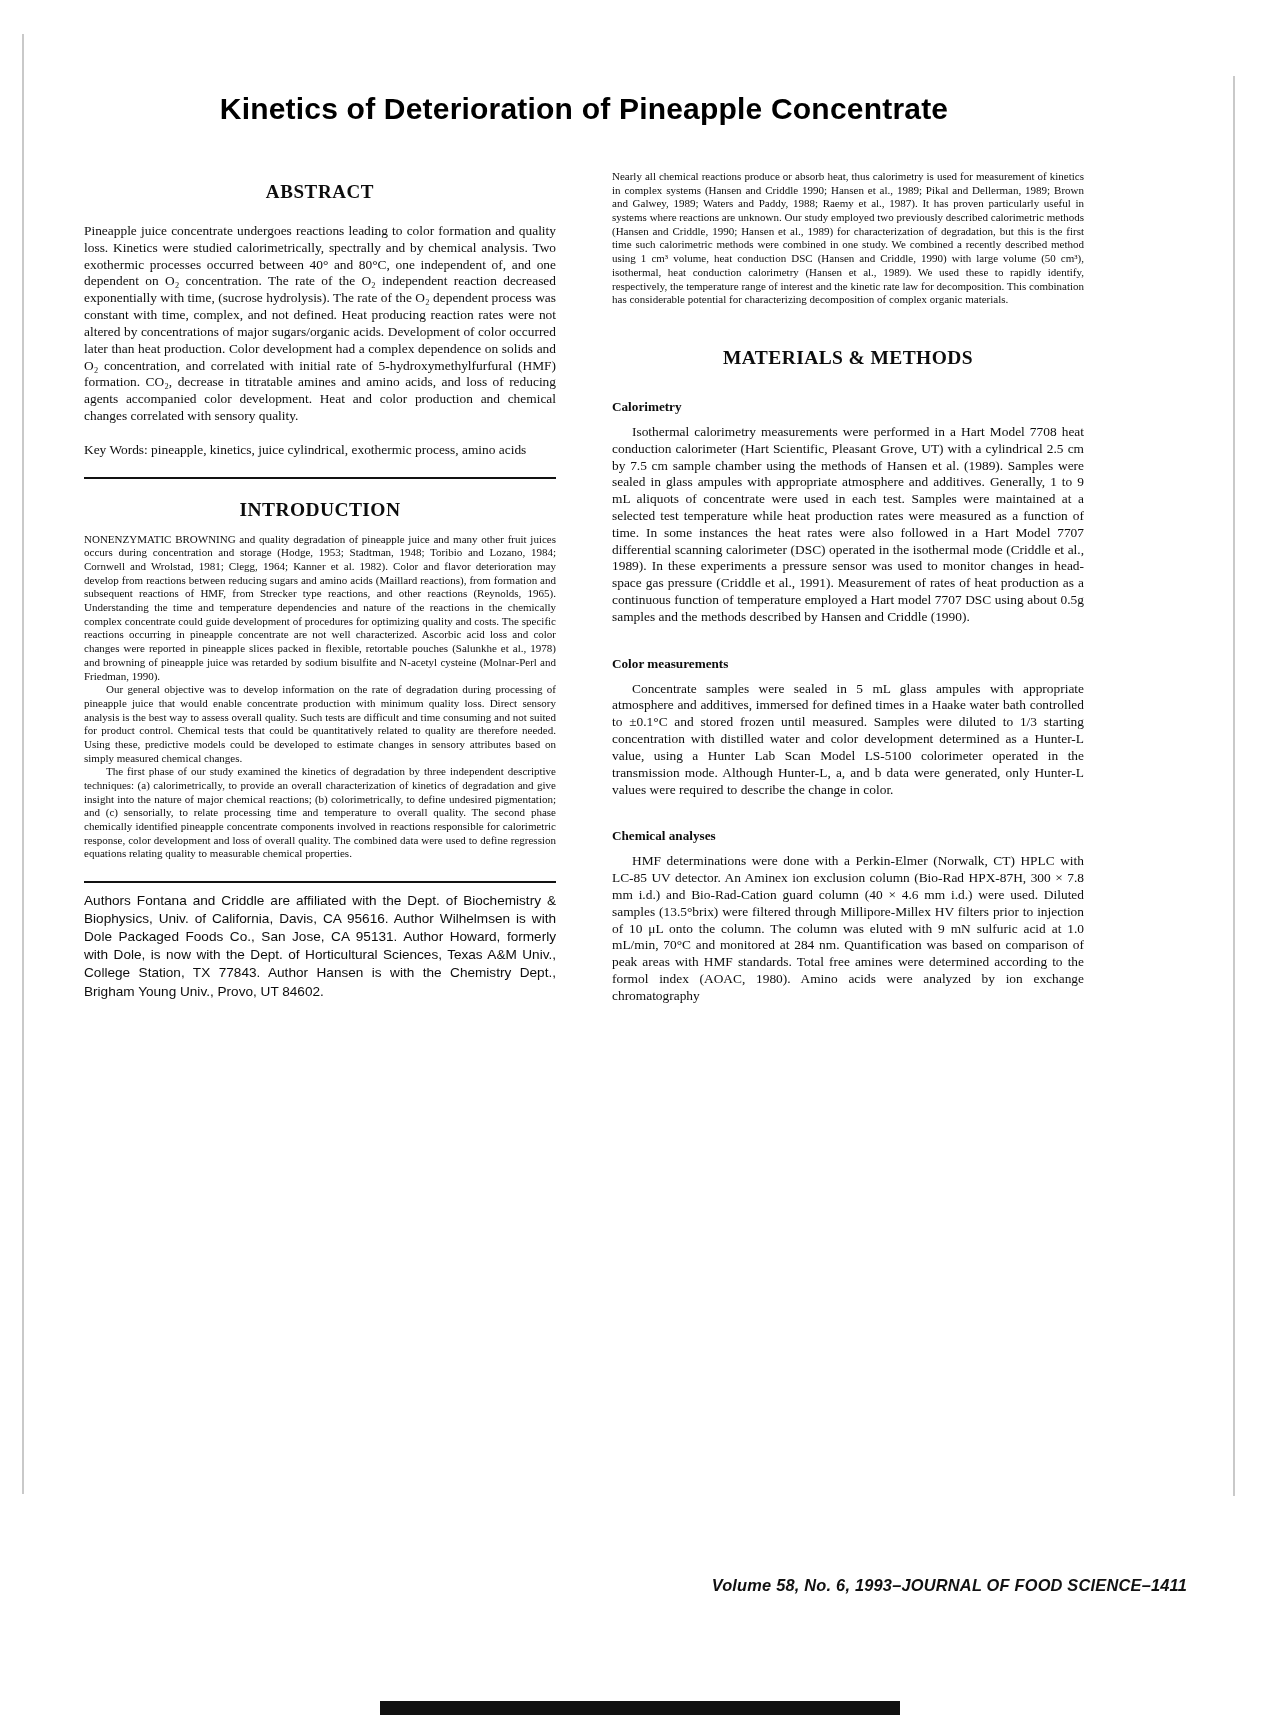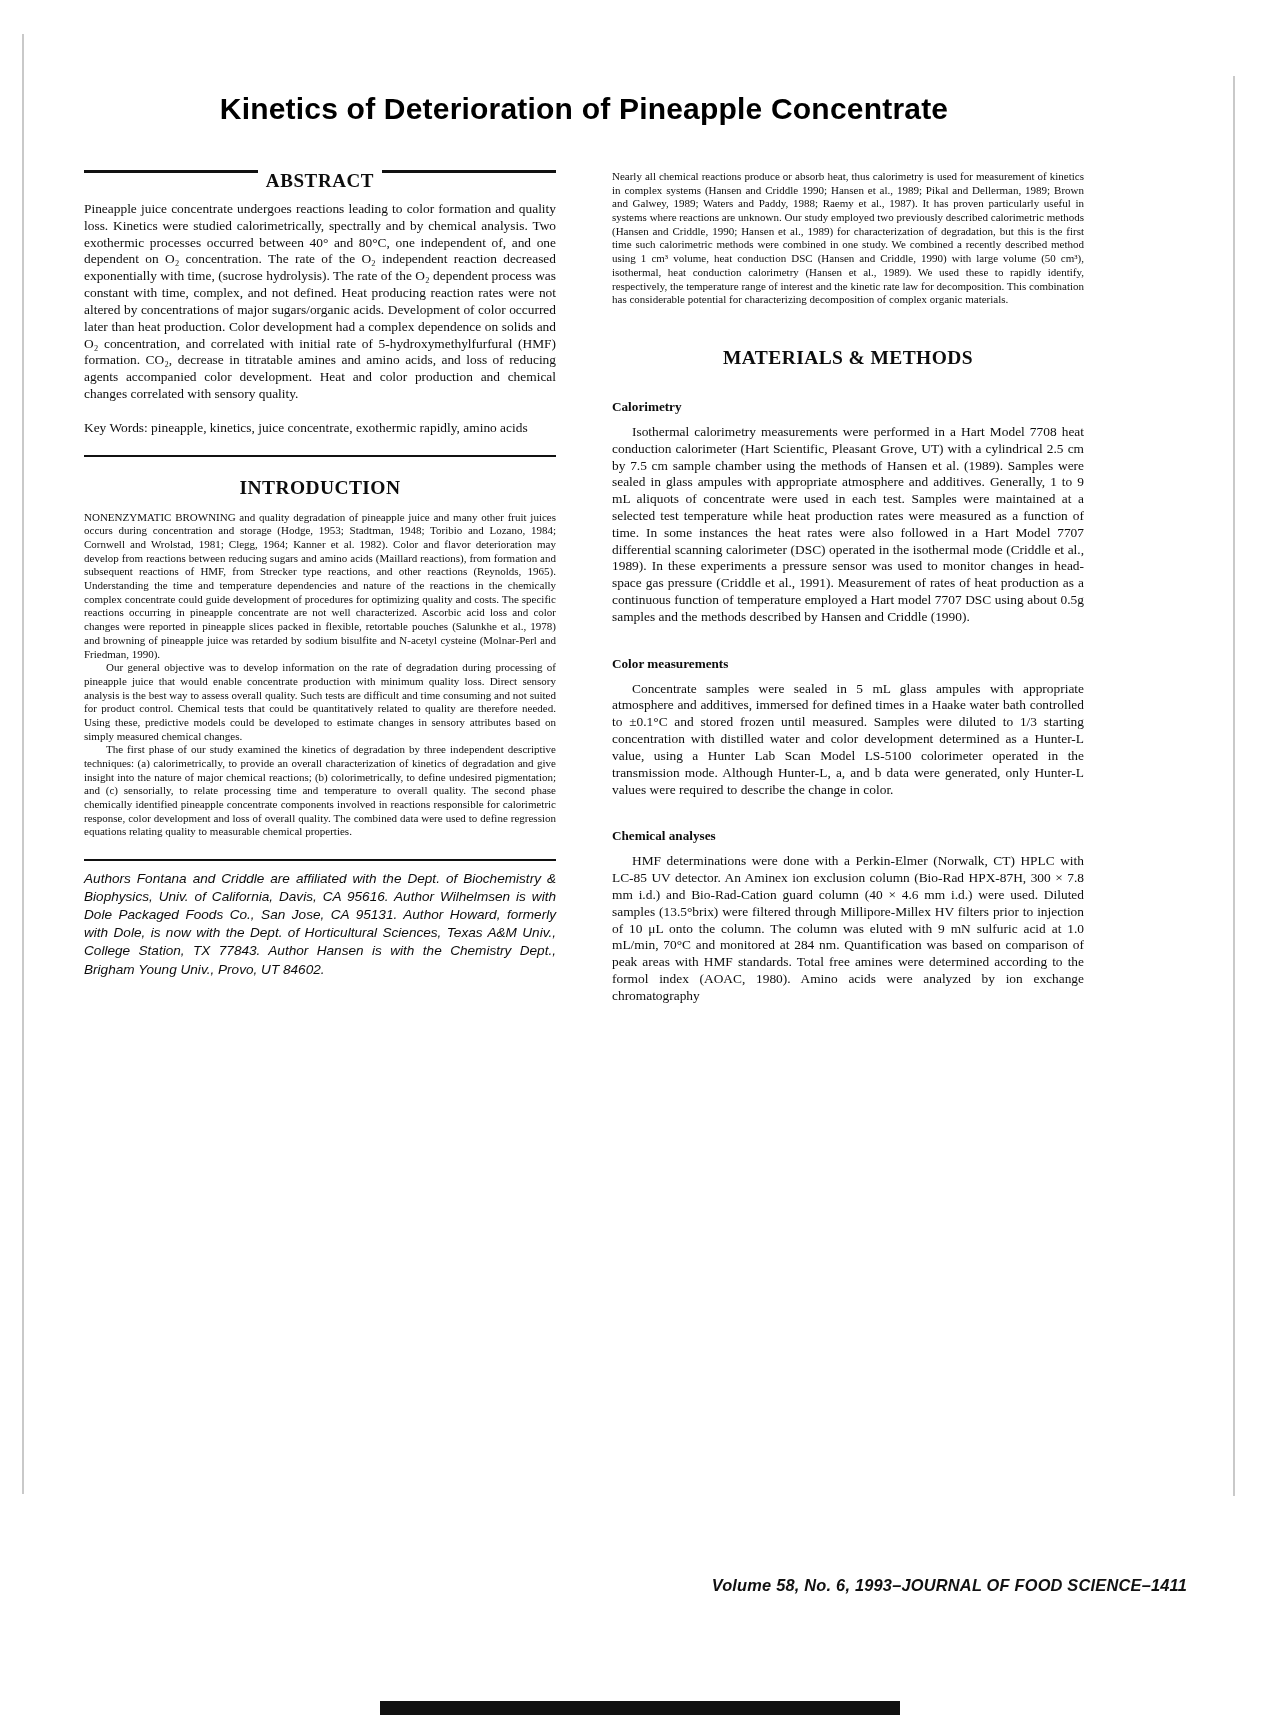--- a/index.html
+++ b/index.html
@@ -72,22 +72,24 @@
     gap: 56px;
     margin-top: 44px;
   }
   .col {
     width: 472px;
   }
 
   
   .abstract-rule {
     display: flex;
+    align-items: center;
     gap: 8px;
     margin-bottom: 9px;
+    flex-direction: column;
   }
   .abstract-rule .line {
     flex: 1 1 auto;
     height: 3px;
     background: #111;
   }
   .abstract-rule .label {
     font-family: "Liberation Serif", serif;
     font-weight: bold;
     font-size: 19px;
@@ -157,21 +159,20 @@
 
   
   .footnote-wrap { margin-top: 20px; }
   .footnote-rule {
     height: 2px;
     background: #111;
     margin-bottom: 9px;
   }
   .footnote {
     font-family: "Liberation Sans", sans-serif;
-    font-style: italic;
     font-size: 13.6px;
     line-height: 1.33;
     text-align: justify;
   }
 
   
   .page-footer {
     position: absolute;
     right: 84px;
     bottom: 120px;
@@ -202,21 +203,21 @@
         <div class="abstract-rule">
           <span class="line"></span>
           <span class="label">ABSTRACT</span>
           <span class="line"></span>
         </div>
 
         <div class="abstract-body">
           <p>Pineapple juice concentrate undergoes reactions leading to color formation and quality loss. Kinetics were studied calorimetrically, spectrally and by chemical analysis. Two exothermic processes occurred between 40° and 80°C, one independent of, and one dependent on O₂ concentration. The rate of the O₂ independent reaction decreased exponentially with time, (sucrose hydrolysis). The rate of the O₂ dependent process was constant with time, complex, and not defined. Heat producing reaction rates were not altered by concentrations of major sugars/organic acids. Development of color occurred later than heat production. Color development had a complex dependence on solids and O₂ concentration, and correlated with initial rate of 5-hydroxymethylfurfural (HMF) formation. CO₂, decrease in titratable amines and amino acids, and loss of reducing agents accompanied color development. Heat and color production and chemical changes correlated with sensory quality.</p>
         </div>
 
-        <div class="keywords">Key Words: pineapple, kinetics, juice concentrate, exothermic rapidly, amino acids</div>
+        <div class="keywords">Key Words: pineapple, kinetics, juice cylindrical, exothermic process, amino acids</div>
 
         <div class="rule-full"></div>
 
         <div class="section-head">INTRODUCTION</div>
 
         <div class="body-lg">
           <p>NONENZYMATIC BROWNING and quality degradation of pineapple juice and many other fruit juices occurs during concentration and storage (Hodge, 1953; Stadtman, 1948; Toribio and Lozano, 1984; Cornwell and Wrolstad, 1981; Clegg, 1964; Kanner et al. 1982). Color and flavor deterioration may develop from reactions between reducing sugars and amino acids (Maillard reactions), from formation and subsequent reactions of HMF, from Strecker type reactions, and other reactions (Reynolds, 1965). Understanding the time and temperature dependencies and nature of the reactions in the chemically complex concentrate could guide development of procedures for optimizing quality and costs. The specific reactions occurring in pineapple concentrate are not well characterized. Ascorbic acid loss and color changes were reported in pineapple slices packed in flexible, retortable pouches (Salunkhe et al., 1978) and browning of pineapple juice was retarded by sodium bisulfite and N-acetyl cysteine (Molnar-Perl and Friedman, 1990).</p>
           <p class="indent">Our general objective was to develop information on the rate of degradation during processing of pineapple juice that would enable concentrate production with minimum quality loss. Direct sensory analysis is the best way to assess overall quality. Such tests are difficult and time consuming and not suited for product control. Chemical tests that could be quantitatively related to quality are therefore needed. Using these, predictive models could be developed to estimate changes in sensory attributes based on simply measured chemical changes.</p>
           <p class="indent">The first phase of our study examined the kinetics of degradation by three independent descriptive techniques: (a) calorimetrically, to provide an overall characterization of kinetics of degradation and give insight into the nature of major chemical reactions; (b) colorimetrically, to define undesired pigmentation; and (c) sensorially, to relate processing time and temperature to overall quality. The second phase chemically identified pineapple concentrate components involved in reactions responsible for calorimetric response, color development and loss of overall quality. The combined data were used to define regression equations relating quality to measurable chemical properties.</p>
         </div>

